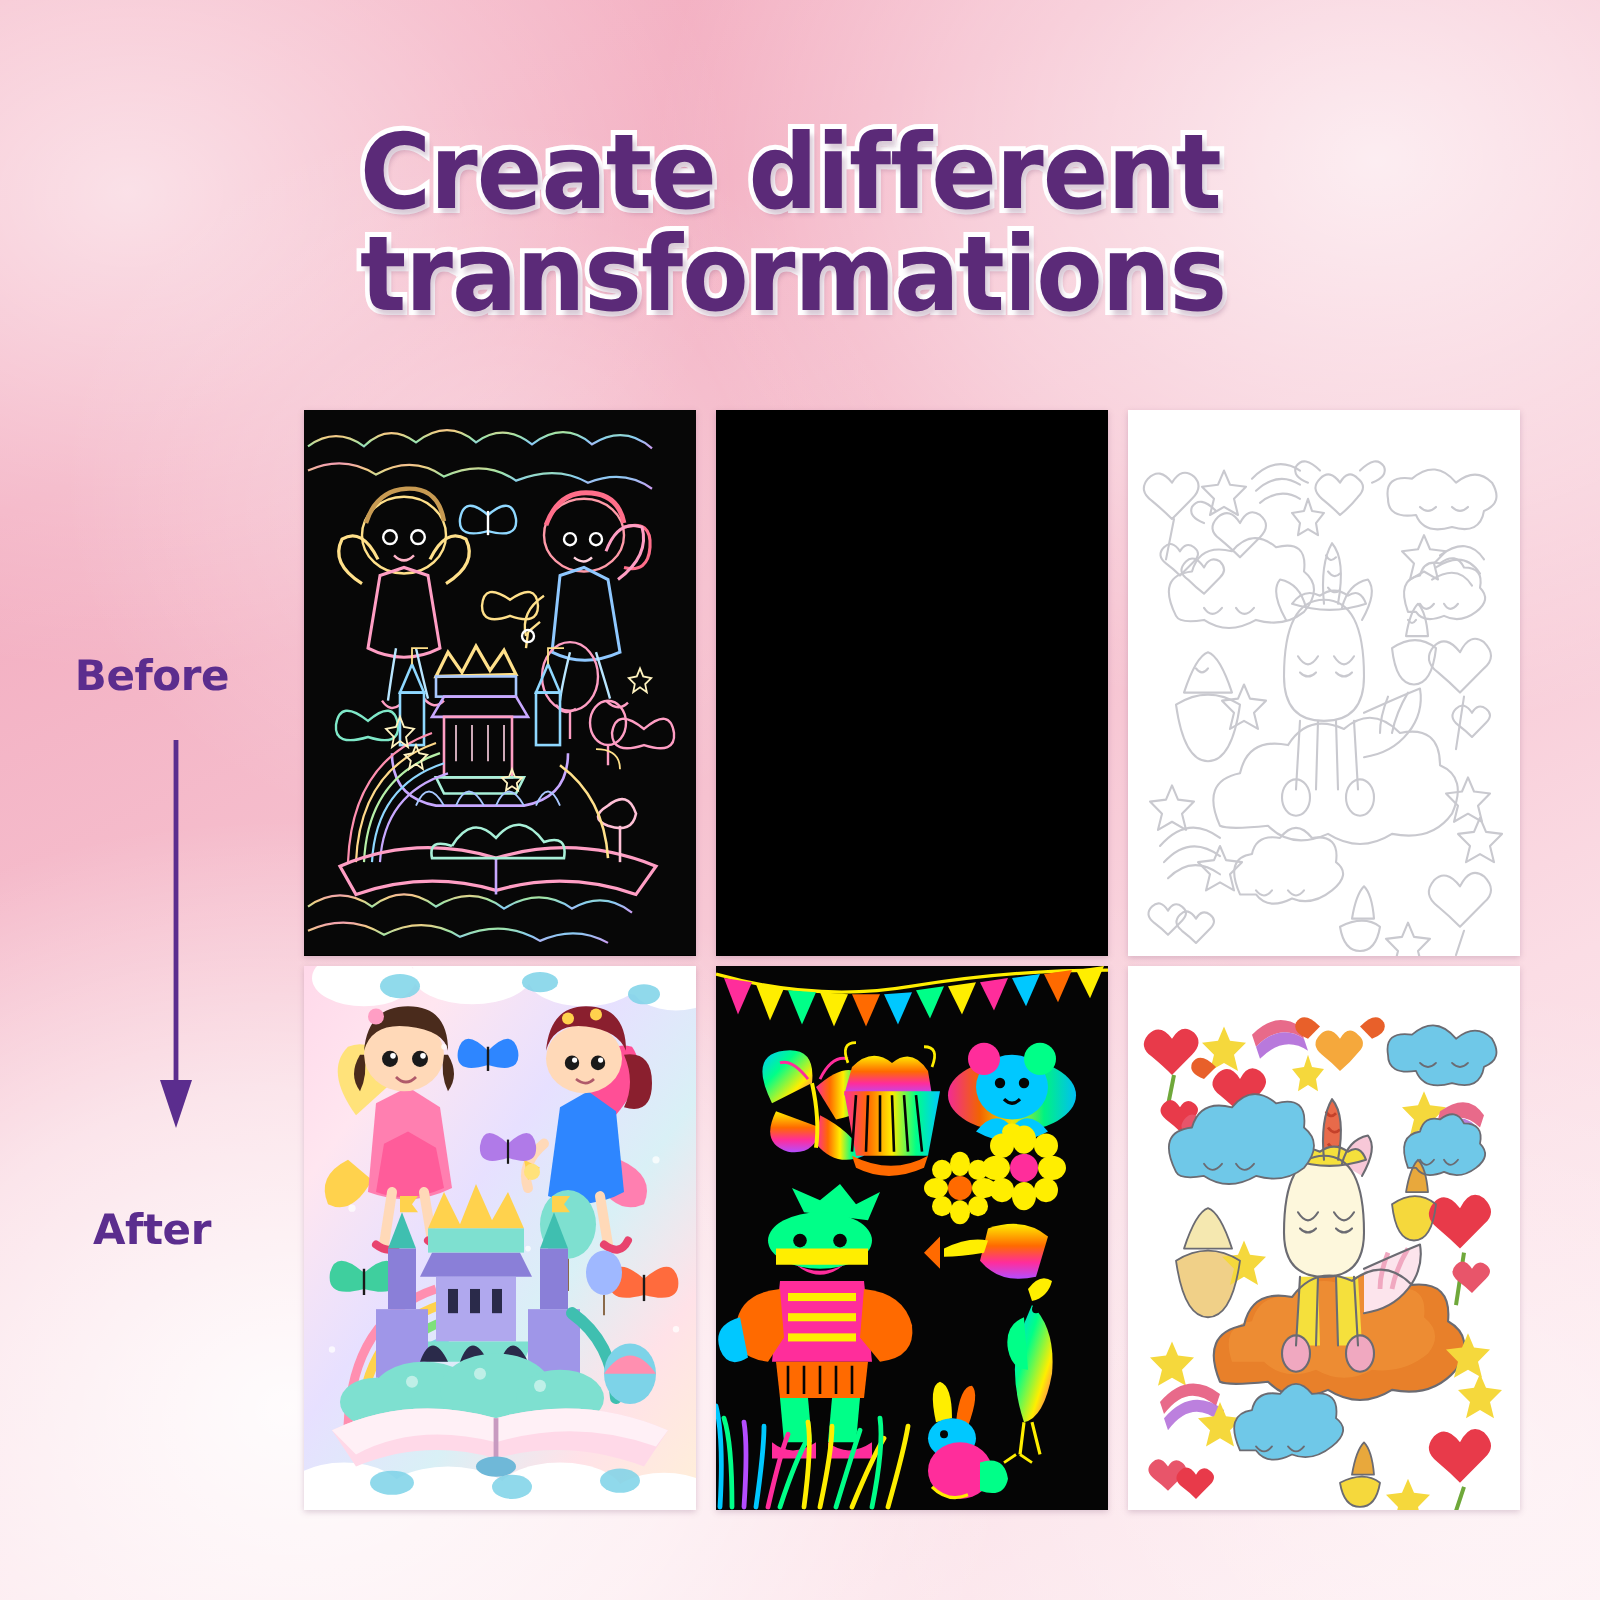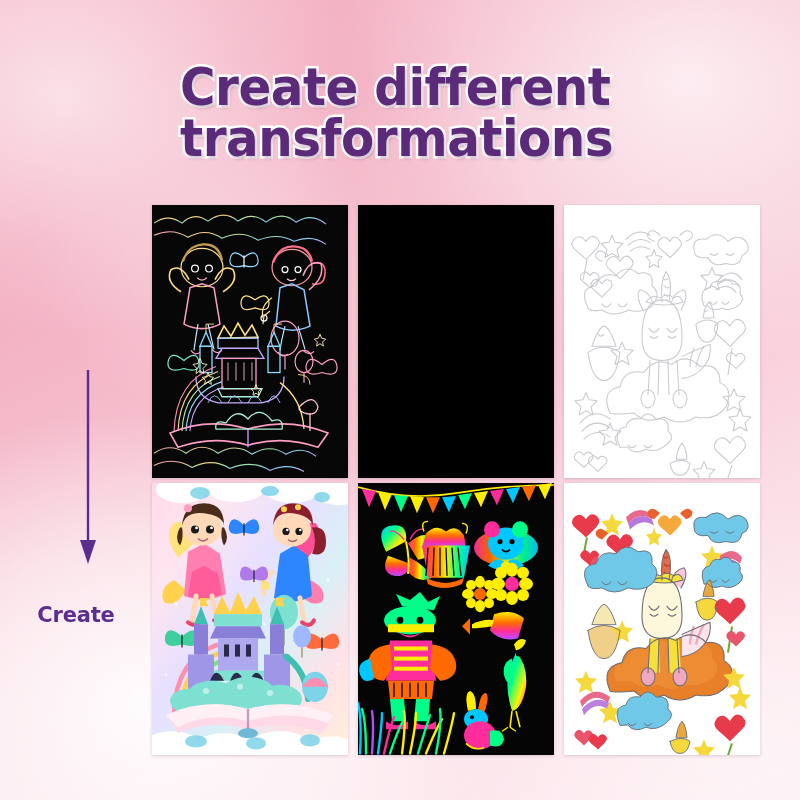--- a/index.html
+++ b/index.html
@@ -100,21 +100,22 @@
 </head>
 <body>
 
 <div id="bg"></div>
 <div id="bg-sheen"></div>
 
 <div id="title">Create different
 transformations</div>
 
 <div id="labels">
-  <div class="side-label" id="label-after">Create</div>
+  <div class="side-label" id="label-before">Before</div>
+  <div class="side-label" id="label-after">After</div>
   <svg id="arrow" width="52" height="200" viewBox="0 0 52 200">
     <line x1="26" y1="2" x2="26" y2="178" stroke="#5b2d8e" stroke-width="2.4"></line>
     <path d="M18 172 L34 172 L26 196 Z" fill="#5b2d8e"></path>
   </svg>
 </div>
 
 <div id="grid">
 
   <div class="panel">
     <svg viewBox="0 0 196 270" preserveAspectRatio="none">

